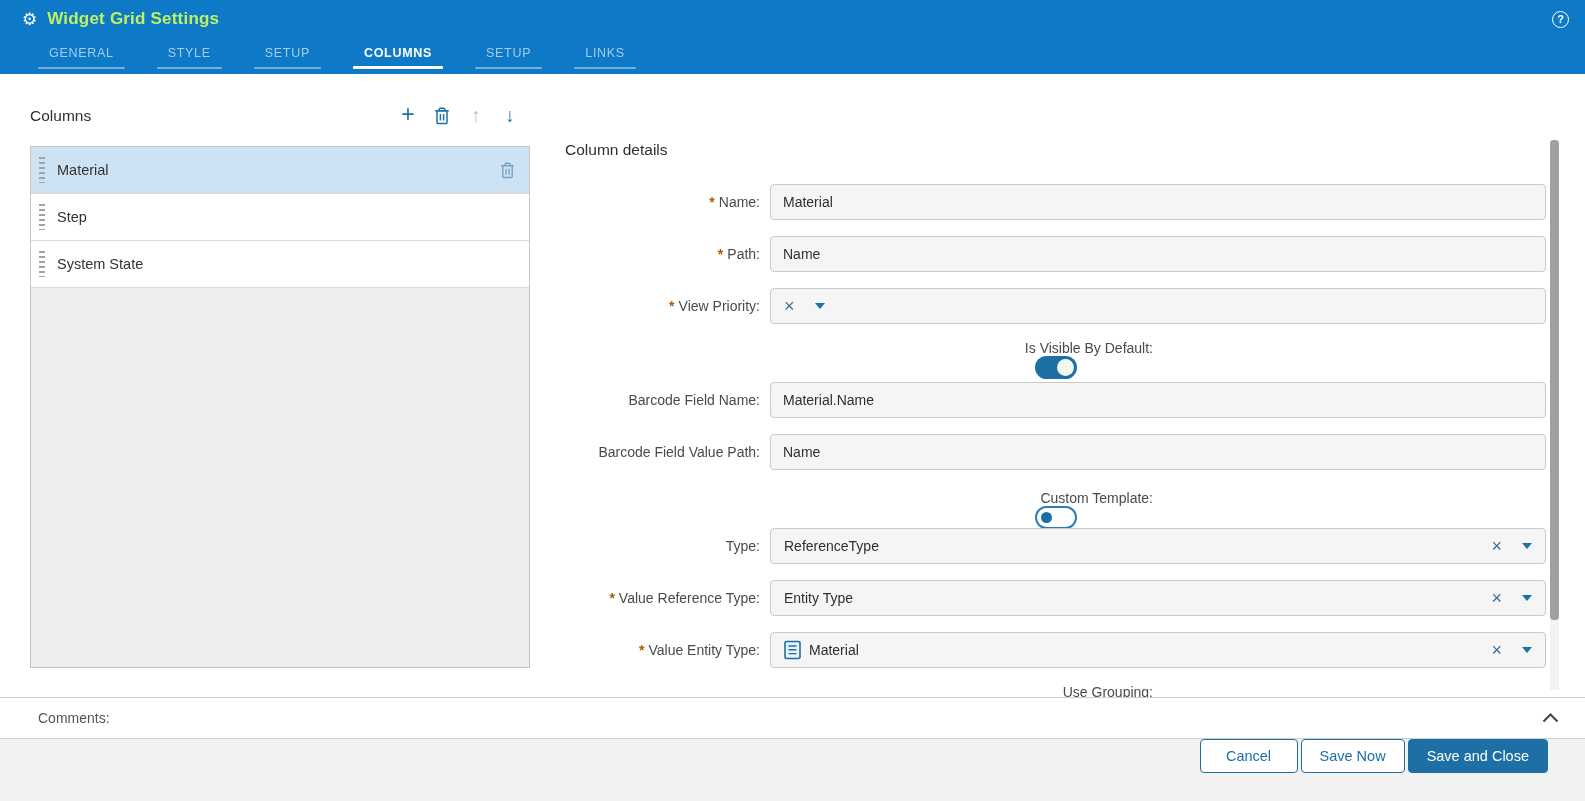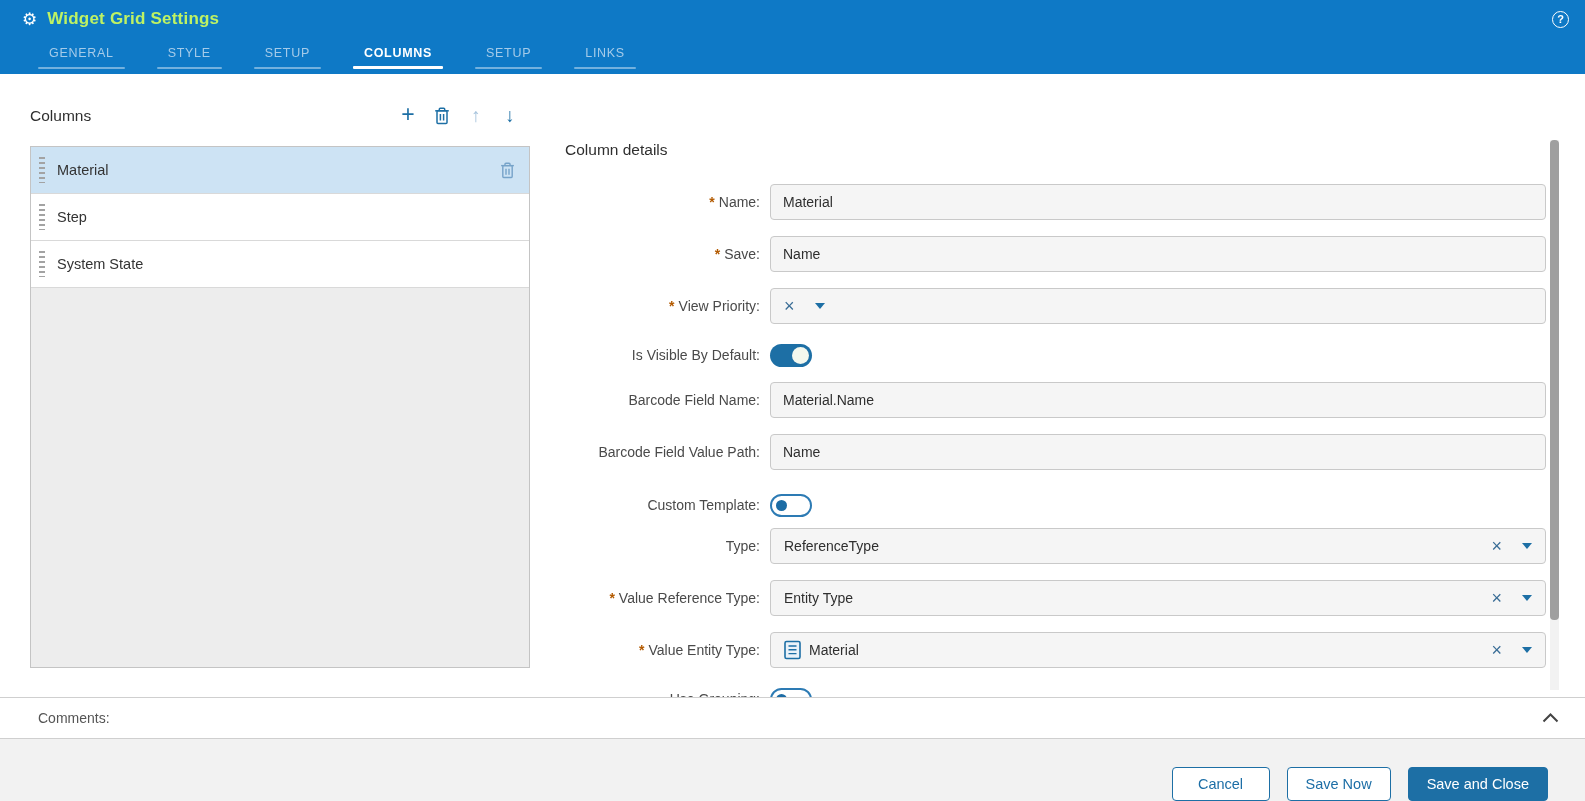--- a/index.html
+++ b/index.html
@@ -63,21 +63,21 @@
     background:repeating-linear-gradient(to bottom,#a3a3a3 0 2px,transparent 2px 5px);
   }
   .row-trash { margin-left:auto; display:flex; cursor:pointer; }
 
   
   .details-clip {
     position:absolute; left:555px; top:100px; width:991px; height:570px; overflow:hidden;margin-top:34px;
   }
   .details-title { position:absolute; left:10px; top:7px; font-size:15.5px; color:#2f2f2f; }
   .form-row { position:absolute; left:0; width:991px; height:36px; display:flex; align-items:center; }
-  .form-row.toggle-row { height:30px; }
+  .form-row.toggle-row { height:30px;flex-direction:column; }
   .f-label {
     width:205px; flex:none; text-align:right; font-size:14px; color:#4a4a4a;
   }
   .req { color:#b35a00; margin-right:4px; font-weight:700; }
   .f-control { flex:1; margin-left:10px; display:flex; }
   .text-input {
     width:100%; height:36px; background:#f5f5f5; border:1px solid #c9c9c9; border-radius:4px;
     padding:0 12px; font-size:14px; color:#2f2f2f; font-family:inherit; outline:none;
   }
   .select {
@@ -108,21 +108,21 @@
 
   
   .comments-bar {
     position:absolute; left:0; top:697px; width:1585px; height:42px; background:#fff;
     border-top:1px solid #cfcfcf; border-bottom:1px solid #cfcfcf;
     display:flex; align-items:center; padding:0 26px 0 38px; font-size:14px; color:#555;
   }
   .collapse-btn { margin-left:auto; display:flex; cursor:pointer; }
   .footer {
     position:absolute; left:0; top:739px; width:1585px; height:62px; background:#f2f2f2;
-    display:flex; align-items:flex-end; justify-content:flex-end; padding-right:37px; gap:17px;
+    display:flex; align-items:flex-start; justify-content:flex-end; padding-right:37px; gap:3px;
   }
   .btn {
     height:34px; border-radius:4px; font-size:14.5px; font-family:inherit; cursor:pointer;
     padding:0 18px; display:flex; align-items:center; justify-content:center;
   }
   .btn.outline { background:#fff; border:1px solid #1d6fa5; color:#1c6ea6; min-width:98px; }
   .btn.primary { background:#1d6fa5; border:1px solid #1d6fa5; color:#fff; min-width:114px; }
 </style>
 </head>
 <body>
@@ -188,21 +188,21 @@
     <div class="f-label">
       <span class="req">*</span><span>Name:</span>
     </div>
     <div class="f-control">
       <input class="text-input" value="Material" style="">
     </div>
   </div>
 
   <div class="form-row" style="top:102px">
     <div class="f-label">
-      <span class="req">*</span><span>Save:</span>
+      <span class="req">*</span><span>Path:</span>
     </div>
     <div class="f-control">
       <input class="text-input" value="Name" style="">
     </div>
   </div>
 
   <div class="form-row" style="top:154px">
     <div class="f-label">
       <span class="req">*</span><span>View Priority:</span>
     </div>

